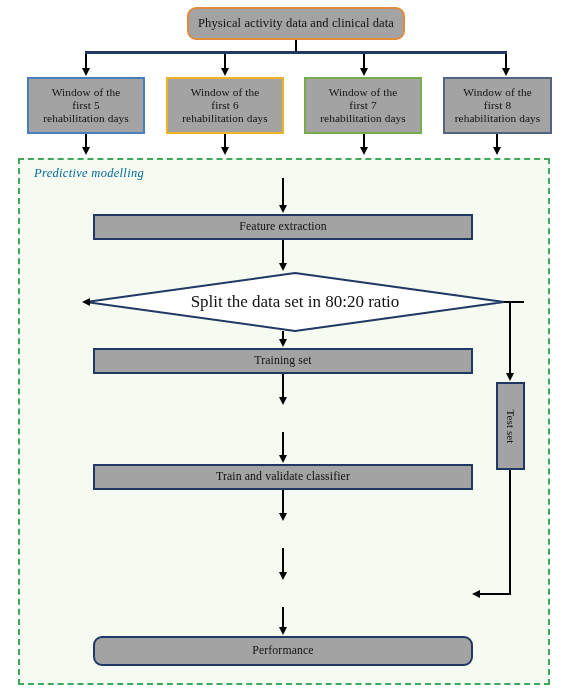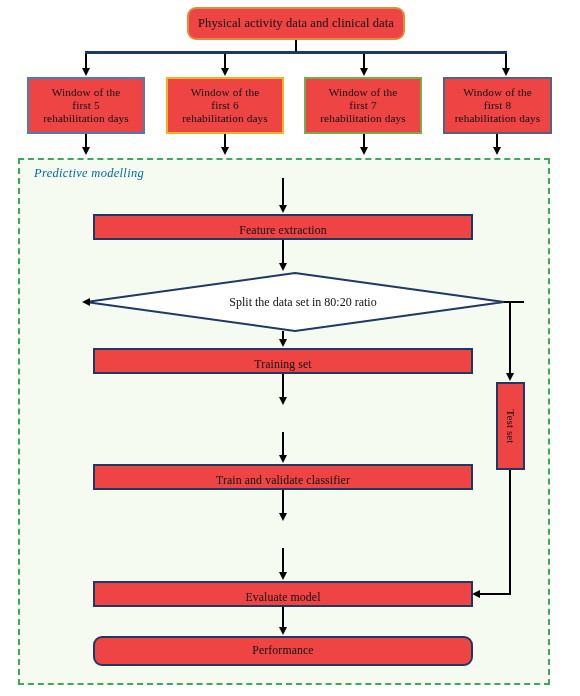--- a/index.html
+++ b/index.html
@@ -16,21 +16,21 @@
   }
 
   
   .node{
     position:absolute;
     box-sizing:border-box;
     display:flex;
     align-items:center;
     justify-content:center;
     text-align:center;
-    background:#ef4444;
+    background:#a3a3a3;
     line-height:1.18;
     letter-spacing:0.1px;
   }
   .node span{display:block;}
 
   
   .src{
     left:187px; top:7px; width:218px; height:33px;
     border:2px solid #e18b3c;
     border-radius:9px;
@@ -63,21 +63,20 @@
     font-style:italic;
     color:#0369a1;
     letter-spacing:0.3px;
   }
 
   
   .proc{
     left:93px; width:380px; height:26px;
     border:2px solid #1f3864;
     font-size:11.8px;
-    align-items:flex-end;
   }
   .proc-round{
     left:93px; width:380px; height:30px;
     border:2px solid #1f3864;
     border-radius:9px;
     font-size:11.8px;
   }
   .p-feat-extract{top:214px;}
   .p-training{top:348px;}
   .p-feat-select{top:406px;}
@@ -98,23 +97,23 @@
   }
 
   
   .diamond-wrap{
     position:absolute;
     left:85px; top:272px; width:420px; height:60px;
   }
   .diamond-wrap svg{display:block;}
   .diamond-label{
     position:absolute;
-    left:8px; top:0; width:420px; height:60px;
+    left:0; top:0; width:420px; height:60px;
     display:flex; align-items:center; justify-content:center;
-    font-size:12px;
+    font-size:17px;
     text-align:center;
   }
 
   
   .vline{position:absolute;background:#000000;width:2px;}
   .hline{position:absolute;background:#000000;height:2px;}
   .vline-navy{position:absolute;background:#1f3864;width:2px;}
   .hline-navy{position:absolute;background:#1f3864;height:2px;}
 
   .arrow-down{
@@ -256,23 +255,20 @@
   <div class="arrow-down" style="left:278.5px; top:513px;"></div>
 
 
   <div class="vline" style="left:282px; top:548px; height:25px;"></div>
   <div class="arrow-down" style="left:278.5px; top:572px;"></div>
 
   <div class="vline" style="left:509px; top:470px; height:124px;"></div>
   <div class="hline" style="left:480px; top:593px; width:31px;"></div>
   <div class="arrow-left" style="left:472px; top:589.5px;"></div>
 
-  <div class="node proc p-evaluate" style="border-color: rgb(31, 56, 100);">
-    <span>Evaluate model</span>
-  </div>
 
   <div class="vline" style="left:282px; top:607px; height:21px;"></div>
   <div class="arrow-down" style="left:278.5px; top:627px;"></div>
 
   <div class="node proc-round p-performance" style="border-color: rgb(31, 56, 100);">
     <span>Performance</span>
   </div>
 
 </div>
 

